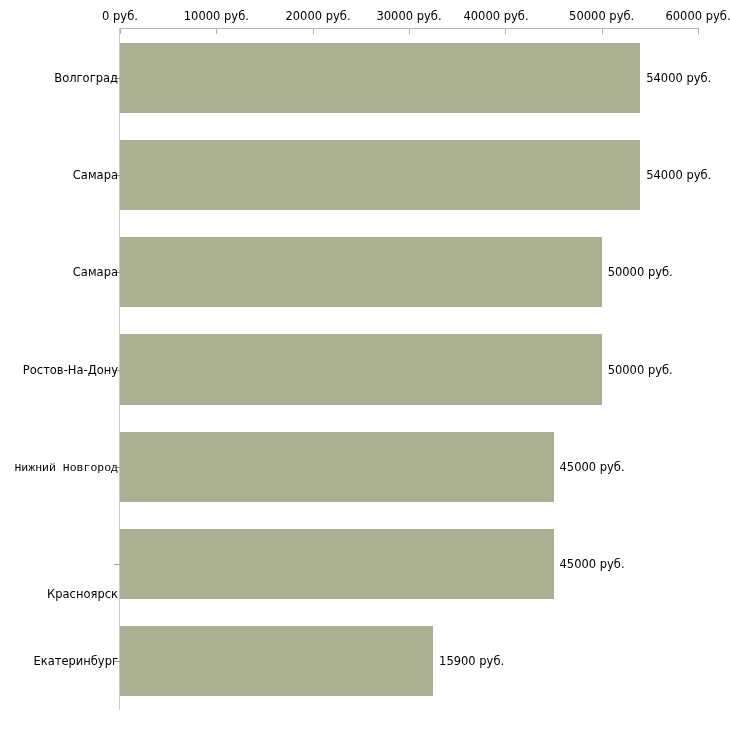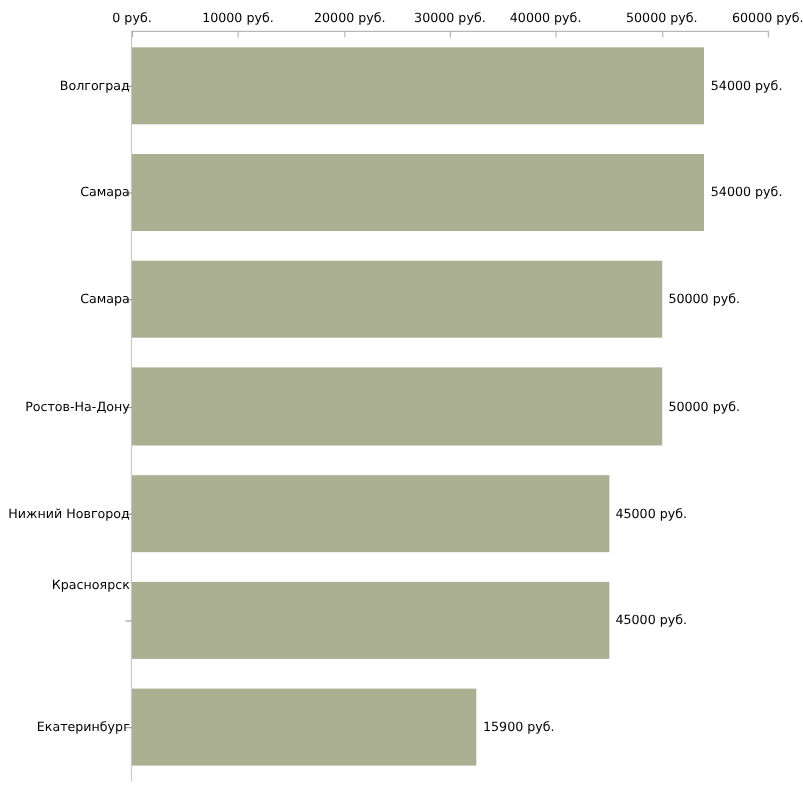--- a/index.html
+++ b/index.html
@@ -123,23 +123,23 @@
   <div id="y-axis-group">
       <div class="y-tick" style="top: 77.6429px;"></div>
       <div class="y-tick-label" style="top: 77.6429px; margin-left: 24px;">Волгоград</div>
       <div class="y-tick" style="top: 174.929px;"></div>
       <div class="y-tick-label" style="top: 174.929px;">Самара</div>
       <div class="y-tick" style="top: 272.214px;"></div>
       <div class="y-tick-label" style="top: 272.214px;">Самара</div>
       <div class="y-tick" style="top: 369.5px;"></div>
       <div class="y-tick-label" style="top: 369.5px;">Ростов-На-Дону</div>
       <div class="y-tick" style="top: 466.786px;"></div>
-      <div class="y-tick-label" style="top: 466.786px;">Нижний Новгород</div>
+      <div class="y-tick-label" style="top: 466.786px; font-family: Liberation Mono, monospace;">Нижний Новгород</div>
       <div class="y-tick" style="top: 564.071px;"></div>
-      <div class="y-tick-label" style="top: 532px; margin-left: 40px;">Красноярск</div>
+      <div class="y-tick-label" style="top: 594px; margin-left: 40px;">Красноярск</div>
       <div class="y-tick" style="top: 661.357px;"></div>
       <div class="y-tick-label" style="top: 661.357px;">Екатеринбург</div>
     </div>
 
   <div id="bars-group">
       <div class="bar" style="top: 42.62px; height: 70.0457px; width: 520.2px; background: rgb(171, 176, 147);"></div>
       <div class="bar-value-label" style="left: 646.2px; top: 77.6429px;">54000 руб.</div>
       <div class="bar" style="top: 139.906px; height: 70.0457px; width: 520.2px; background: rgb(171, 176, 147);"></div>
       <div class="bar-value-label" style="left: 646.2px; top: 174.929px;">54000 руб.</div>
       <div class="bar" style="top: 237.191px; height: 70.0457px; width: 481.667px; background: rgb(171, 176, 147);"></div>

